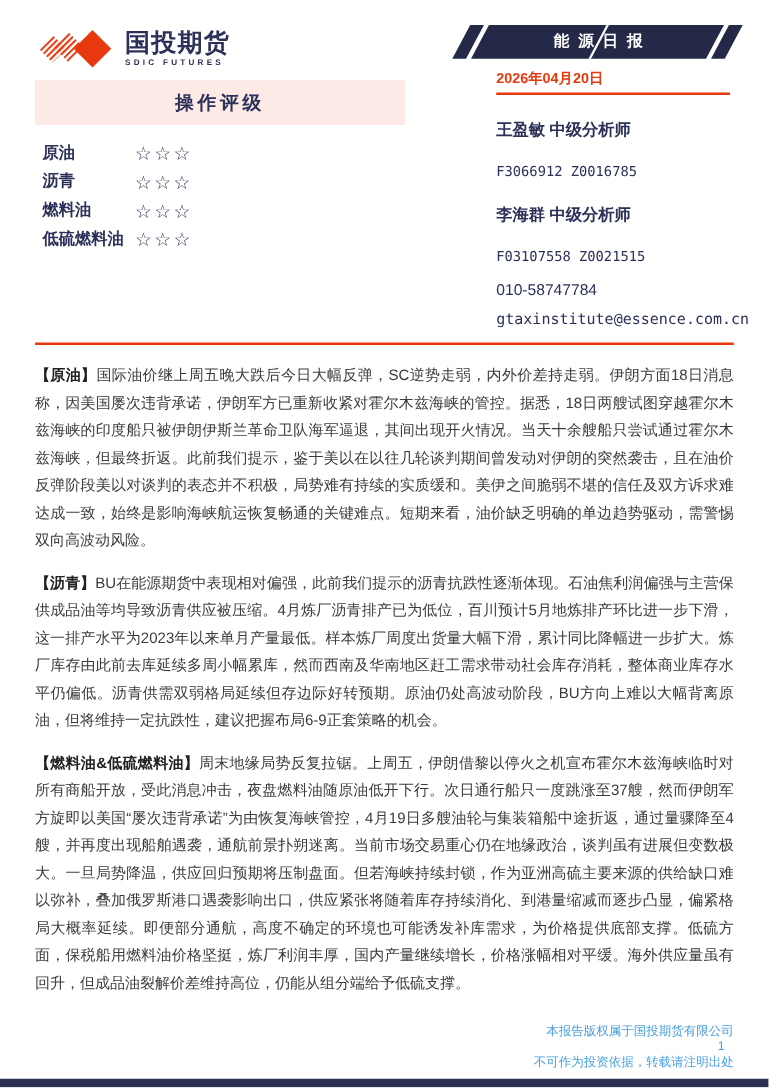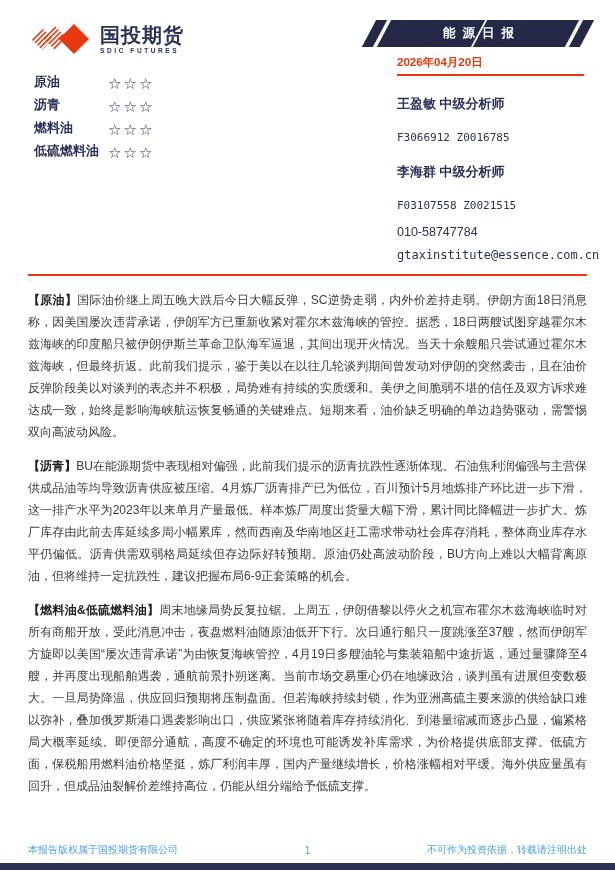--- a/index.html
+++ b/index.html
@@ -59,22 +59,22 @@
   
   .report-body{padding:13px 28px 0 28px;}
   .para{
     font-size:12px;line-height:22px;color:var(--body-text);
     text-align:justify;margin-bottom:12px;
   }
   .para .tag{font-weight:600;color:#222222;}
   
   .footer{
     position:absolute;left:0;right:0;bottom:13px;
-    display:flex;align-items:center;padding:0 28px;
-    font-size:10px;color:var(--footer-blue);
+    display:flex;align-items:flex-end;padding:0 28px;
+    font-size:10px;color:var(--footer-blue);flex-direction:column;
   }
   .footer .f-left{flex:1;text-align:left;}
   .footer .f-page{width:20px;text-align:center;}
   .footer .f-right{flex:1;text-align:right;}
   .bottom-bar{position:absolute;left:0;right:0;bottom:0;height:7px;background:#2b3152;}
 </style>
 </head>
 <body>
 
 <div class="page">
@@ -92,20 +92,21 @@
           <path d="M14 9 L25 20 L14 31 L3 20 Z" fill="url(#hatch)"></path>
           <path d="M27 7 L39 19 L27 31 L15 19 Z" fill="url(#hatch)"></path>
           <path d="M46 5 L61 20 L46 35 L31 20 Z" fill="#e8380d"></path>
         </svg>
         <div class="logo-text">
           <div class="logo-cn">国投期货</div>
           <div class="logo-en">SDIC FUTURES</div>
         </div>
       </div>
 
+      <div class="rating-title">操作评级</div>
 
       <div class="rating-list">
         <div class="rating-row">
           <span class="rating-label">原油</span>
           <span class="rating-stars">☆☆☆</span>
         </div>
         <div class="rating-row">
           <span class="rating-label">沥青</span>
           <span class="rating-stars">☆☆☆</span>
         </div>

